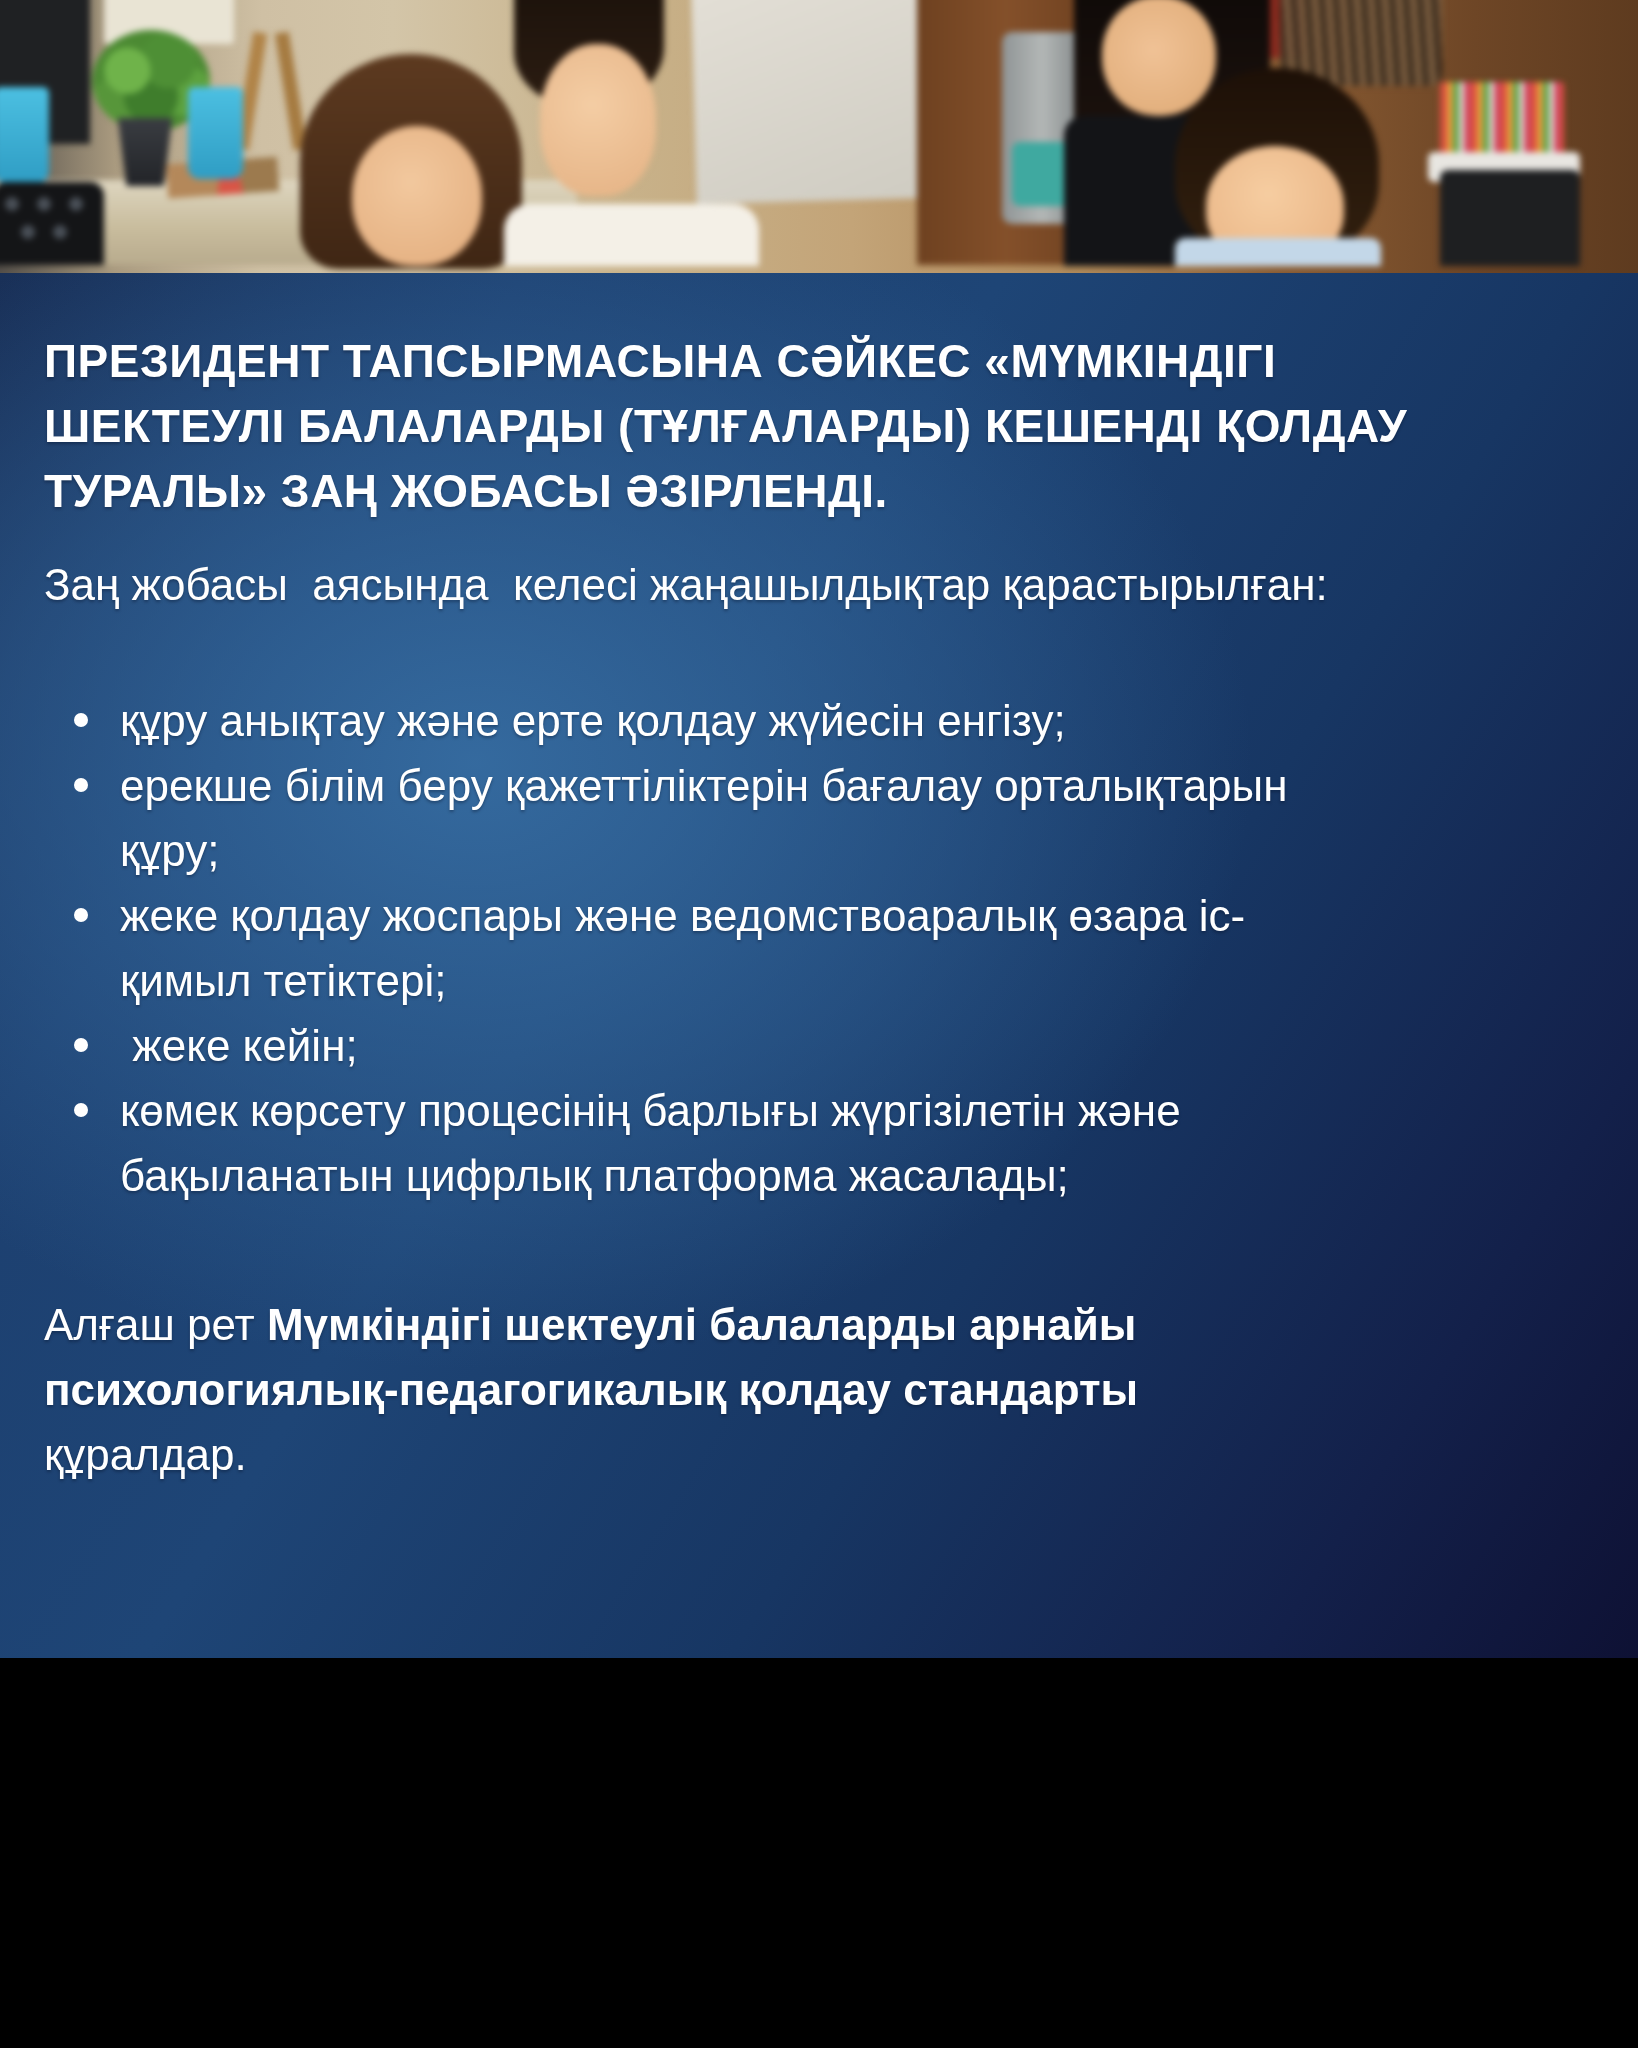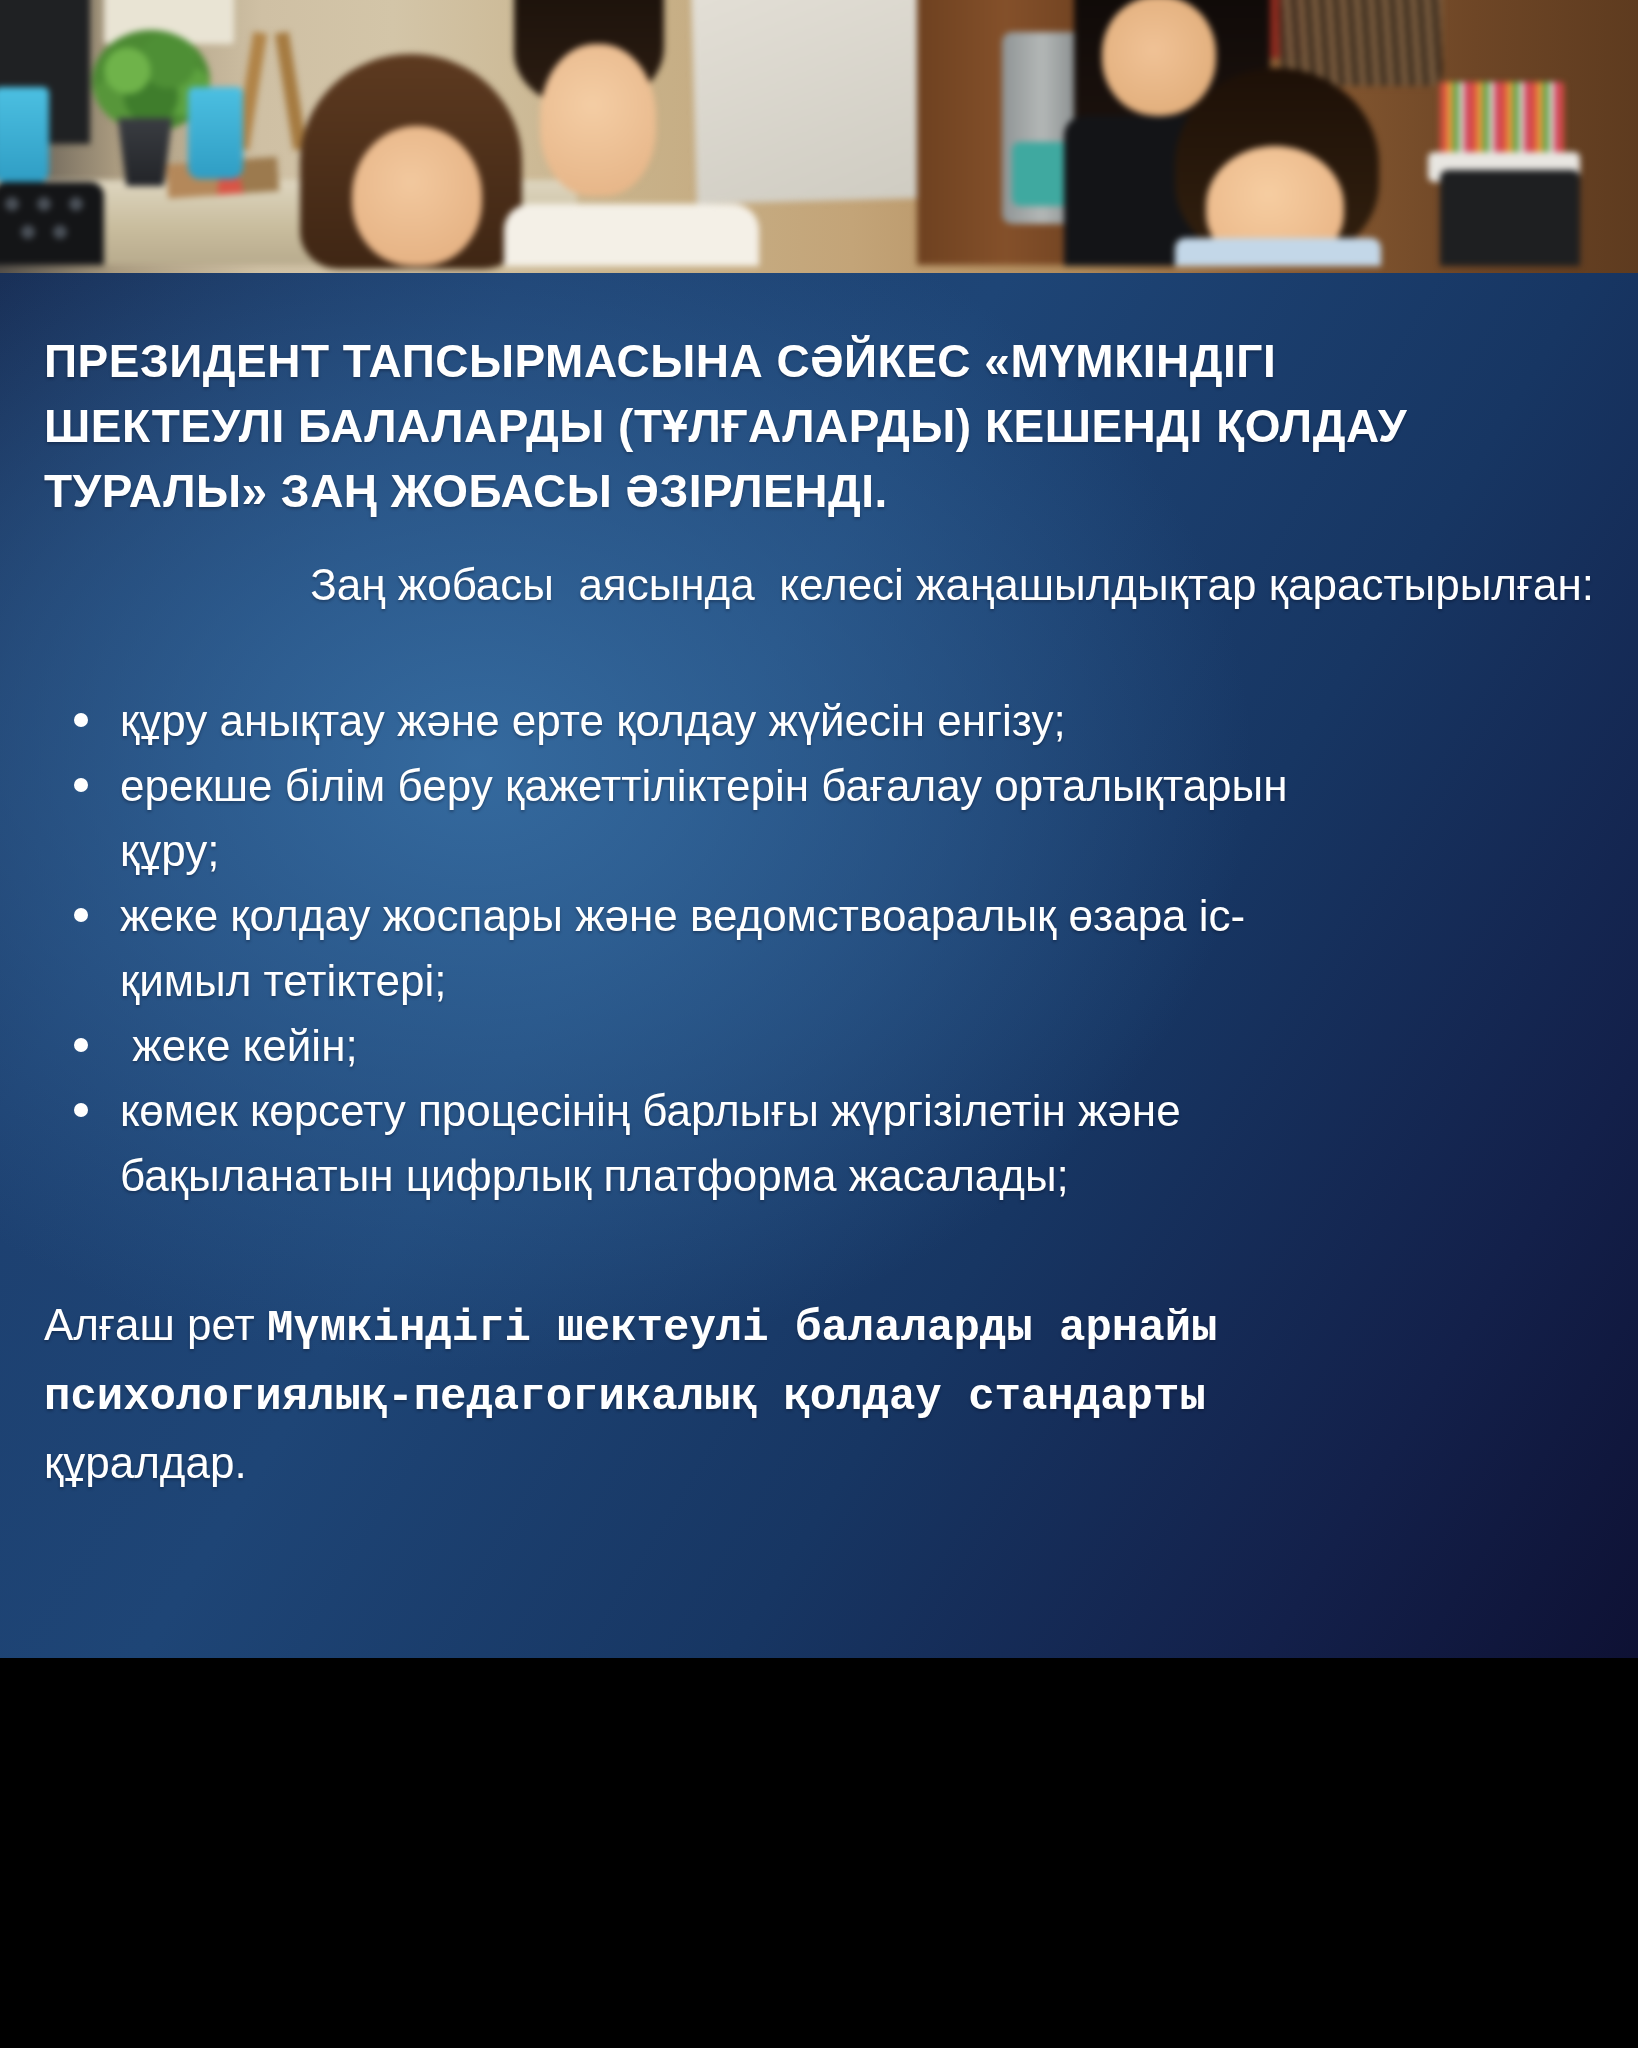--- a/index.html
+++ b/index.html
@@ -82,32 +82,32 @@
   .ph-toddler-shirt{left:1183px;top:246px;width:206px;height:28px;background:#c3d7e8;border-radius:10px 10px 0 0;}
 
   
   .content{position:absolute;left:44px;right:44px;top:273px;
     text-shadow:0 2px 3px rgba(4,12,32,.35);}
   h1{
     margin:56px 0 0 0;
     font-size:46px;line-height:65px;font-weight:700;
     letter-spacing:.5px;white-space:pre-wrap;
   }
-  .lead{margin:30px 0 0 0;font-size:44px;line-height:62px;font-weight:400;white-space:pre-wrap;text-align:right;}
+  .lead{margin:30px 0 0 0;font-size:44px;line-height:62px;font-weight:400;white-space:pre-wrap;}
   ul.bullets{margin:72px 0 0 0;padding:0 0 0 76px;list-style:none;}
   ul.bullets li{
     position:relative;font-size:44px;line-height:65px;font-weight:400;
     white-space:pre-wrap;
   }
   ul.bullets li::before{
     content:"";position:absolute;left:-46px;top:25px;
     width:14px;height:14px;border-radius:50%;background:#ffffff;
   }
   .closing{margin:84px 0 0 0;max-width:1280px;font-size:44px;line-height:65px;font-weight:400;}
-  .closing b{font-weight:700;font-family:Liberation Mono, monospace;}
+  .closing b{font-weight:700;}
 </style>
 </head>
 <body>
 
 <div class="page">
 
   <div class="photo">
     <div class="photo-blur">
       <div class="ph ph-tv"></div>
       <div class="ph ph-wall"></div>

